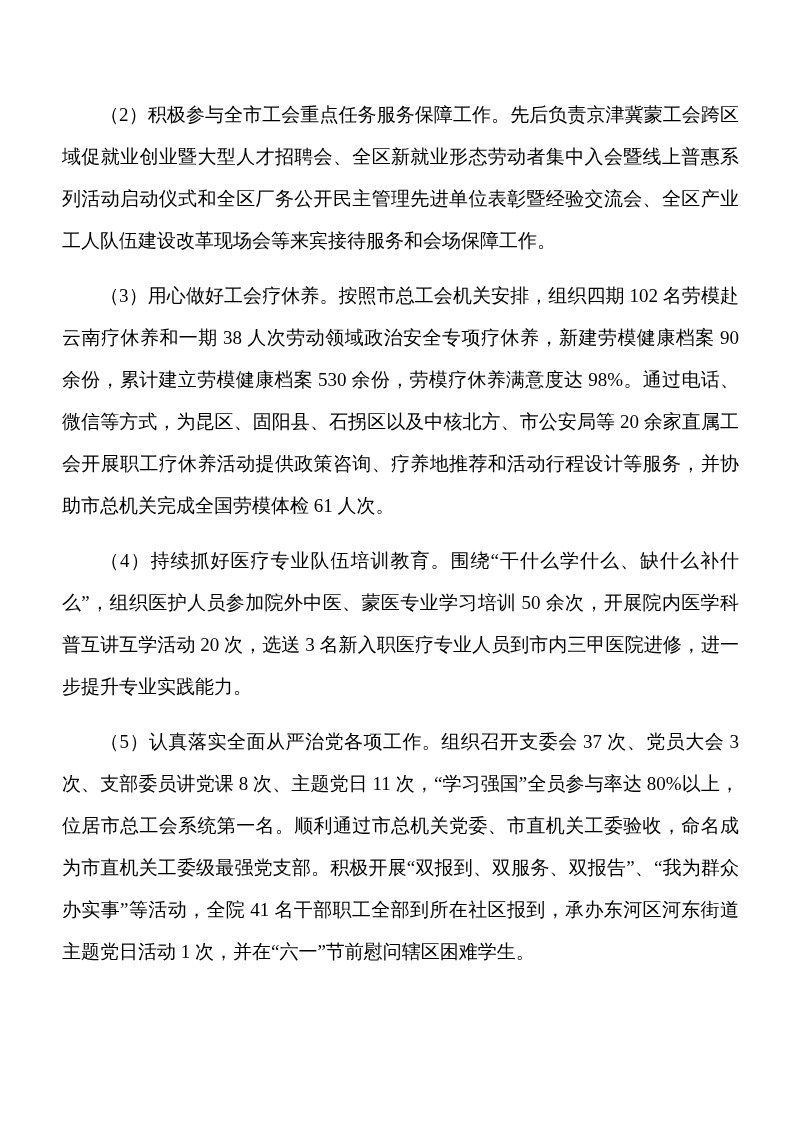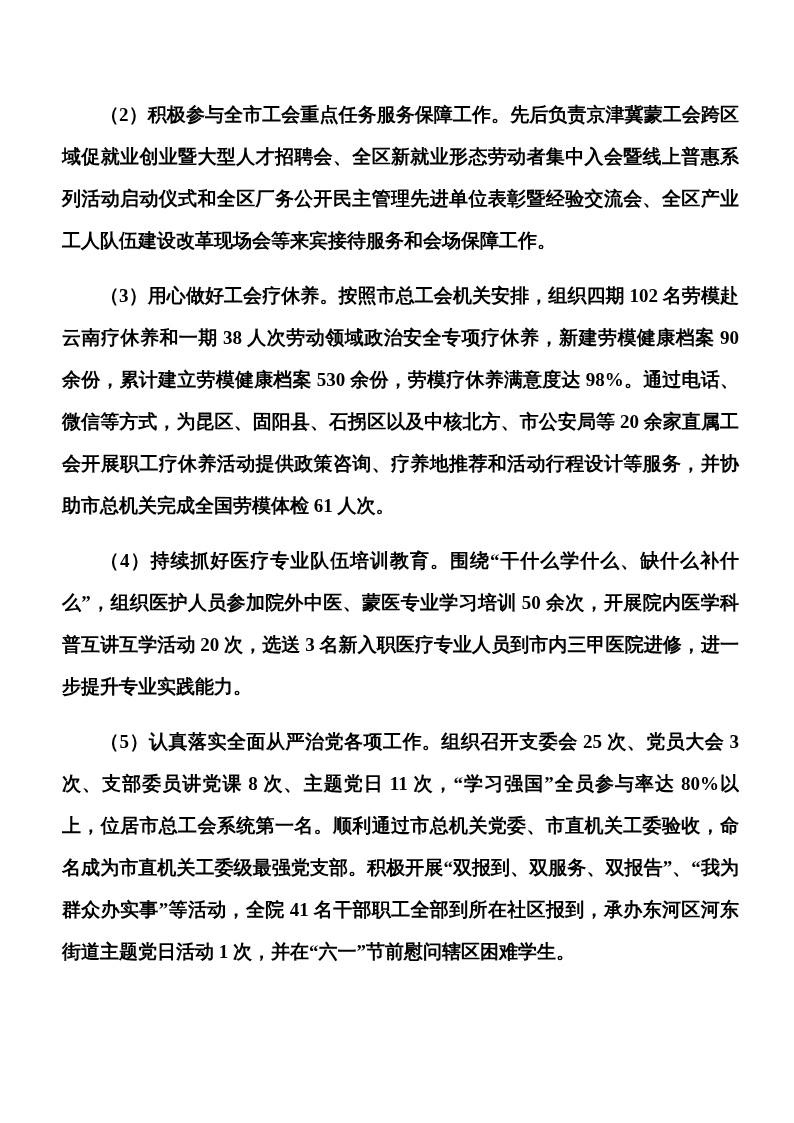--- a/index.html
+++ b/index.html
@@ -8,21 +8,20 @@
     background: #ffffff;
   }
   .page {
     position: relative;
     width: 794px;
     height: 1021px;
     background: #ffffff;
     overflow: hidden;
     font-family: "Liberation Serif", "DejaVu Serif", serif;
     color: #000000;
-    font-weight: bold;
   }
   .content {
     position: absolute;
     top: 94px;
     left: 62px;
     width: 677px;
   }
   .para {
     margin: 0 0 13px 0;
     font-size: 19px;
@@ -47,18 +46,18 @@
   }
 </style>
 </head>
 <body>
 
 <div class="page">
   <div class="content">
     <p class="para">（2）积极参与全市工会重点任务服务保障工作。先后负责京津冀蒙工会跨区域促就业创业暨大型人才招聘会、全区新就业形态劳动者集中入会暨线上普惠系列活动启动仪式和全区厂务公开民主管理先进单位表彰暨经验交流会、全区产业工人队伍建设改革现场会等来宾接待服务和会场保障工作。</p>
     <p class="para">（3）用心做好工会疗休养。按照市总工会机关安排，组织四期 102 名劳模赴云南疗休养和一期 38 人次劳动领域政治安全专项疗休养，新建劳模健康档案 90 余份，累计建立劳模健康档案 530 余份，劳模疗休养满意度达 98%。通过电话、微信等方式，为昆区、固阳县、石拐区以及中核北方、市公安局等 20 余家直属工会开展职工疗休养活动提供政策咨询、疗养地推荐和活动行程设计等服务，并协助市总机关完成全国劳模体检 61 人次。</p>
     <p class="para">（4）持续抓好医疗专业队伍培训教育。围绕“干什么学什么、缺什么补什么”，组织医护人员参加院外中医、蒙医专业学习培训 50 余次，开展院内医学科普互讲互学活动 20 次，选送 3 名新入职医疗专业人员到市内三甲医院进修，进一步提升专业实践能力。</p>
-    <p class="para">（5）认真落实全面从严治党各项工作。组织召开支委会 25 次、党员大会 3 次、支部委员讲党课 8 次、主题党日 11 次，“学习强国”全员参与率达 80%以上，位居市总工会系统第一名。顺利通过市总机关党委、市直机关工委验收，命名成为市直机关工委级最强党支部。积极开展“双报到、双服务、双报告”、“我为群众办实事”等活动，全院 41 名干部职工全部到所在社区报到，承办东河区河东街道主题党日活动 1 次，并在“六一”节前慰问辖区困难学生。</p>
+    <p class="para">（5）认真落实全面从严治党各项工作。组织召开支委会 37 次、党员大会 3 次、支部委员讲党课 8 次、主题党日 11 次，“学习强国”全员参与率达 80%以上，位居市总工会系统第一名。顺利通过市总机关党委、市直机关工委验收，命名成为市直机关工委级最强党支部。积极开展“双报到、双服务、双报告”、“我为群众办实事”等活动，全院 41 名干部职工全部到所在社区报到，承办东河区河东街道主题党日活动 1 次，并在“六一”节前慰问辖区困难学生。</p>
   </div>
   <div class="footer">
     <span class="page-number">6</span>
   </div>
 </div>
 
 </body></html>

